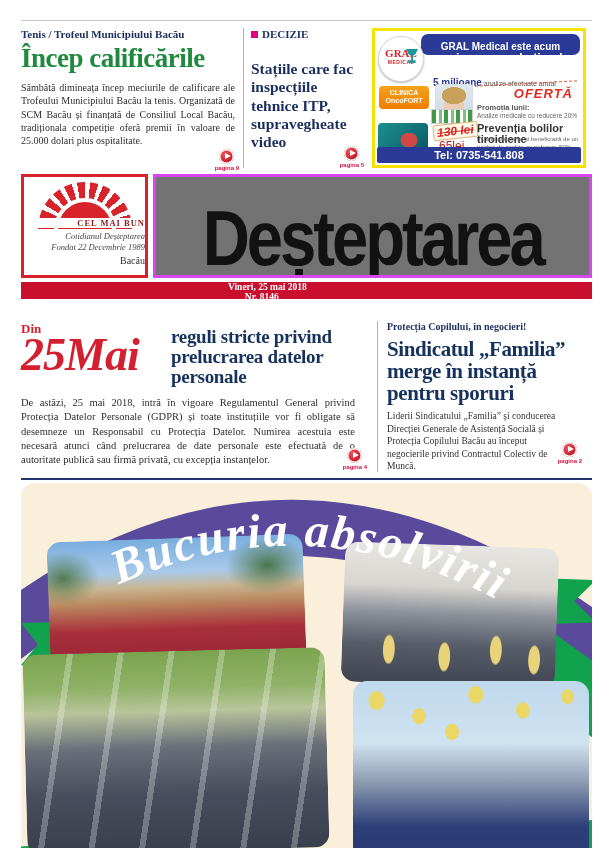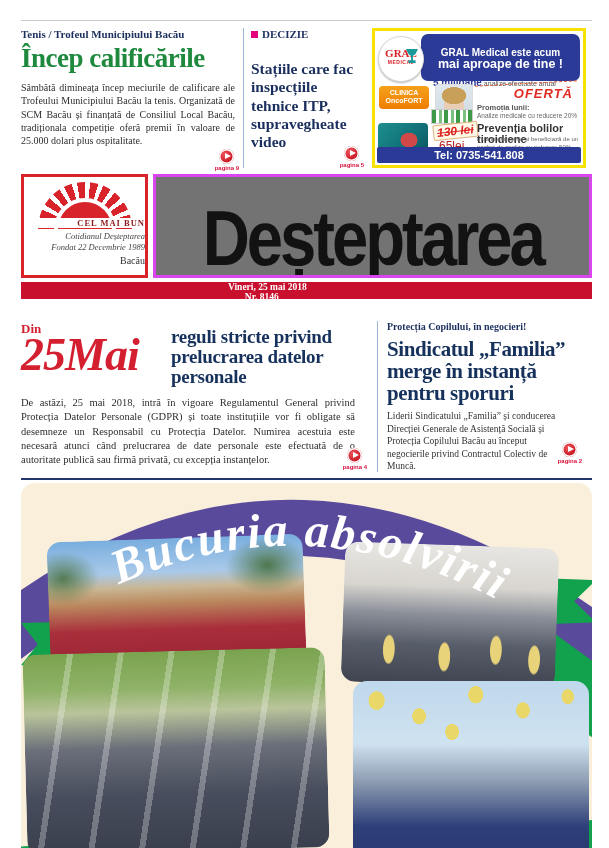--- a/index.html
+++ b/index.html
@@ -20,21 +20,21 @@
   .tm-head { font-size:15.5px; font-weight:bold; color:#1b2f5e; line-height:1.18; margin-top:20px; }
 
   
   .pageref { position:absolute; display:flex; flex-direction:column; align-items:center; cursor:pointer; }
   .play { width:15px; height:15px; border-radius:50%; background:radial-gradient(circle at 38% 35%, #f1555c, #c2121f 70%); position:relative; box-shadow:0 0 0 1.5px #fff inset; }
   .tri { position:absolute; left:5.5px; top:3.8px; width:0; height:0; border-left:6px solid #fff; border-top:3.8px solid transparent; border-bottom:3.8px solid transparent; }
   .pr-label { font-family:"Liberation Sans",sans-serif; font-size:6px; font-weight:bold; color:#d6103c; margin-top:1px; white-space:nowrap; }
 
   
   .ad { width:214px; height:140px; margin-left:4px; border:3px solid #f6e100; background:#fff; position:relative; font-family:"Liberation Sans",sans-serif; flex-shrink:0; }
-  .ad-banner { position:absolute; left:46px; top:3px; right:3px; height:47px; background:#2b3a96; border-radius:7px; color:#fff; text-align:center; padding-top:13px; }
+  .ad-banner { position:absolute; left:46px; top:3px; right:3px; height:21px; background:#2b3a96; border-radius:7px; color:#fff; text-align:center; padding-top:7px; }
   .ad-b1 { font-size:10px; font-weight:bold; line-height:1.1; }
   .ad-b2 { font-size:12.5px; font-weight:bold; line-height:1.1; }
   .ad-logo { position:absolute; left:3px; top:5px; width:46px; height:46px; border-radius:50%; background:#fff; border:1px solid #d8d8d8; box-shadow:0 1px 2px rgba(0,0,0,.3); text-align:center; padding-top:11px; z-index:2; }
   .ad-logo-1 { font-size:11px; font-weight:bold; color:#d8232a; line-height:1; font-family:"Liberation Serif",serif; }
   .ad-logo-2 { font-size:5px; font-weight:bold; color:#d8232a; letter-spacing:.5px; }
   .cup { position:absolute; right:5px; top:12px; width:12px; height:14px; background:#1a9a9a; clip-path:polygon(0 0,100% 0,78% 38%,58% 48%,58% 80%,80% 80%,80% 100%,20% 100%,20% 80%,42% 80%,42% 48%,22% 38%); }
   .ad-stat { position:absolute; left:58px; top:41px; white-space:nowrap; }
   .ad-stat b { font-size:10px; color:#2b3a96; }
   .ad-stat span { font-size:7px; color:#555; }
   .ad-clinic { position:absolute; left:4px; top:55px; width:50px; background:linear-gradient(#f6a21c,#ef7d00); border-radius:4px; color:#fff; text-align:center; padding:3px 0; }

